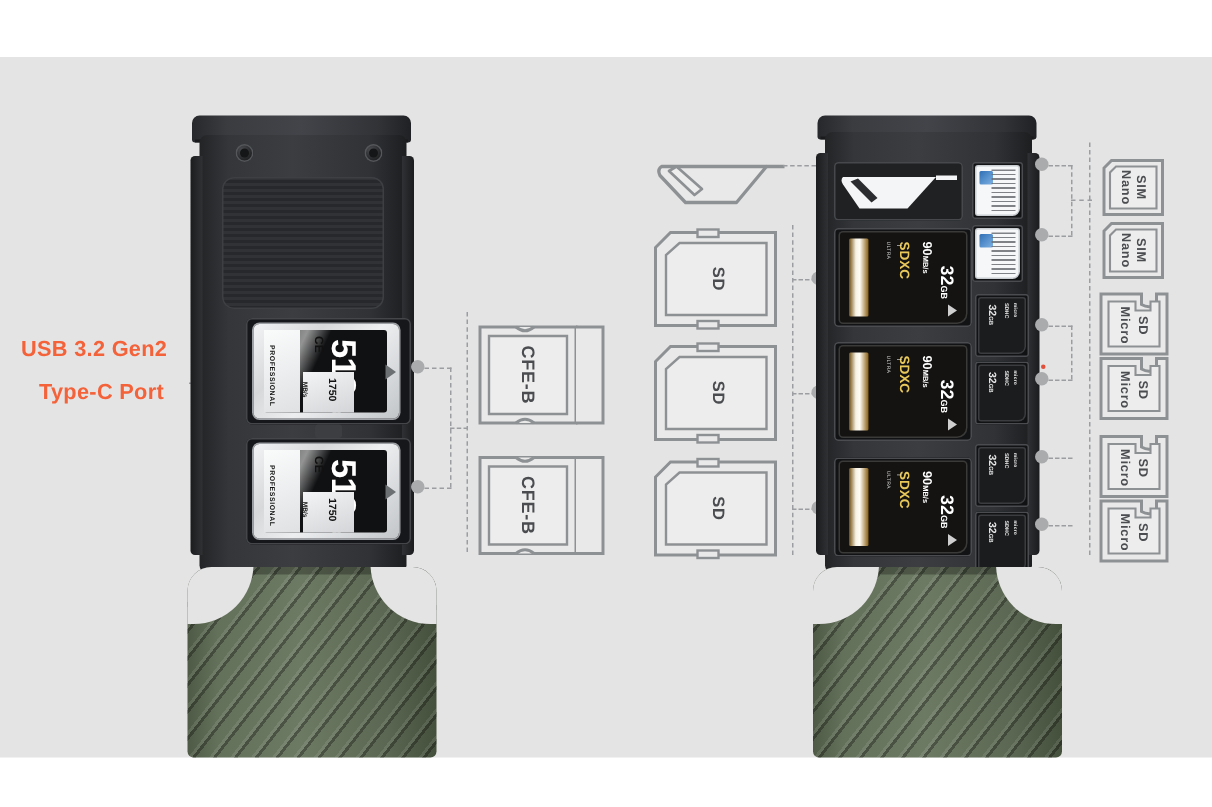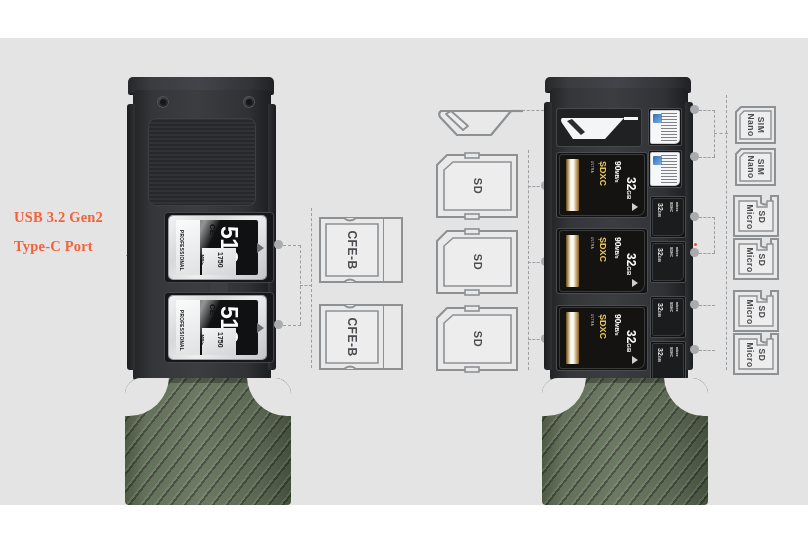--- a/index.html
+++ b/index.html
@@ -3,23 +3,23 @@
 <meta charset="utf-8">
 <style>
   html,body{margin:0;padding:0;background:#ffffff;}
   body{width:808px;height:538px;overflow:hidden;font-family:"Liberation Sans",sans-serif;}
   #stage{position:relative;width:808px;height:538px;background:#ffffff;}
   #canvas{position:absolute;left:0;top:38px;width:808px;height:467px;background:#e4e4e4;}
 
   .abs{position:absolute;}
 
   
-  #callout{left:14px;top:210px;width:130px;font-family:Liberation Serif, serif;}
+  #callout{left:14px;top:226px;width:130px;}
   #callout .ln{font-size:14.5px;font-weight:bold;letter-spacing:.2px;line-height:1;color:#f4623a;white-space:nowrap;}
-  #callout .ln2{margin-top:14px;}
+  #callout .ln2{margin-top:14px;margin-left:12px;}
 
   
   .device{position:absolute;}
   .body-main{position:absolute;background:linear-gradient(90deg,#232426 0%,#34363a 14%,#3b3d41 45%,#303236 82%,#1d1e20 100%);border-radius:5px;}
   .cap{position:absolute;background:linear-gradient(90deg,#26282b 0%,#3a3c40 16%,#424449 50%,#313337 85%,#202124 100%);border-radius:5px 5px 2px 2px;}
   .capline{position:absolute;background:#17181a;height:2px;opacity:.85;}
 
   
   .ribpanel{position:absolute;border-radius:8px;background:
       repeating-linear-gradient(to bottom,#303235 0px,#303235 2px,#26282b 2px,#26282b 4px);

